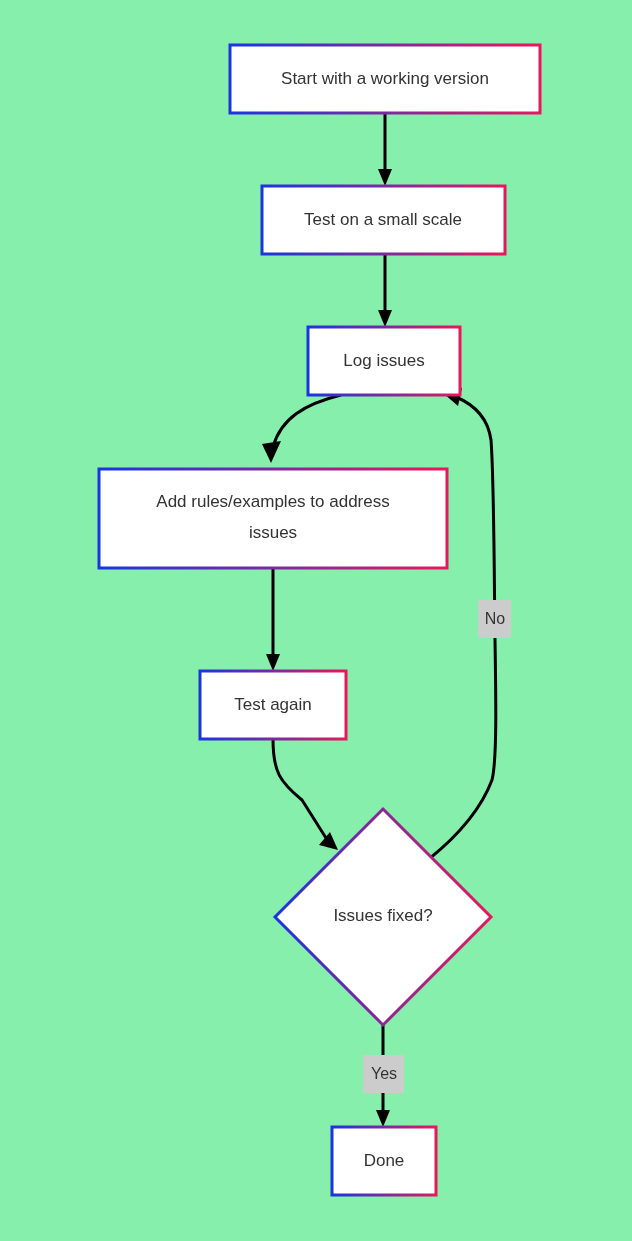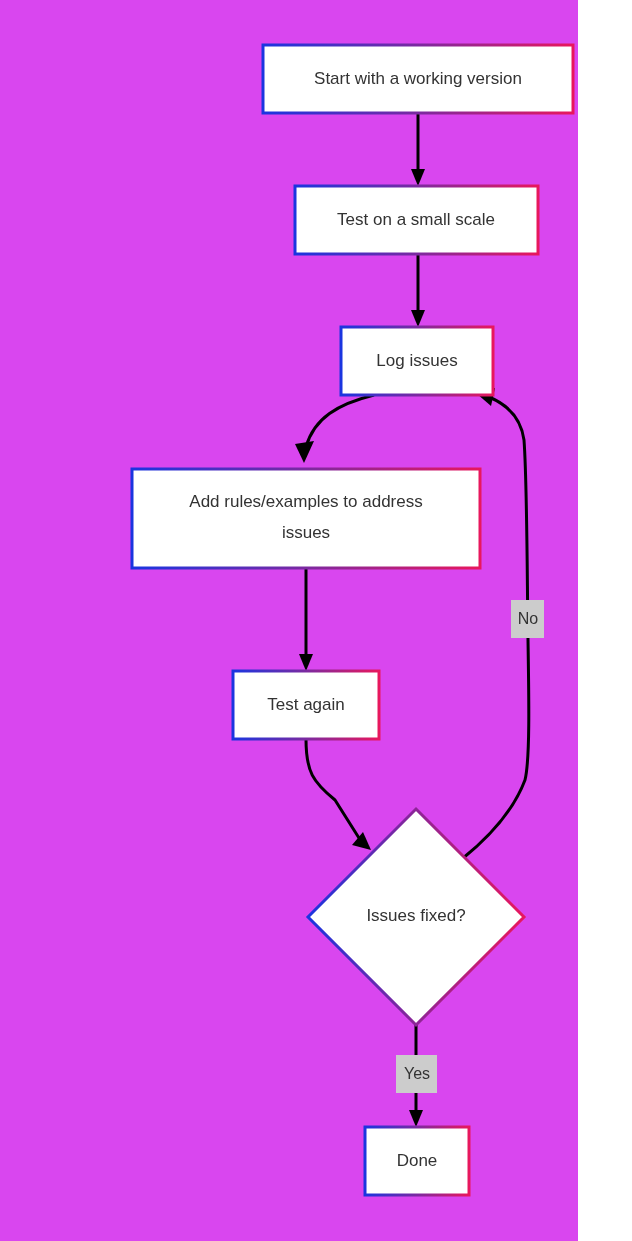--- a/index.html
+++ b/index.html
@@ -8,24 +8,23 @@
     background: #ffffff;
   }
   body {
     width: 632px;
     height: 1241px;
     font-family: "Liberation Sans", sans-serif;
     overflow: hidden;
   }
   #flowchart-root {
     position: relative;
-    width: 545px;
+    width: 632px;
     height: 1241px;
-    background: #d946ef;
-    padding-left: 33px;
+    background: #86efac;
   }
   svg.flow-canvas {
     display: block;
     width: 632px;
     height: 1241px;
   }
   .node-label {
     font-family: "Liberation Sans", sans-serif;
     font-size: 17px;
     fill: #333333;

